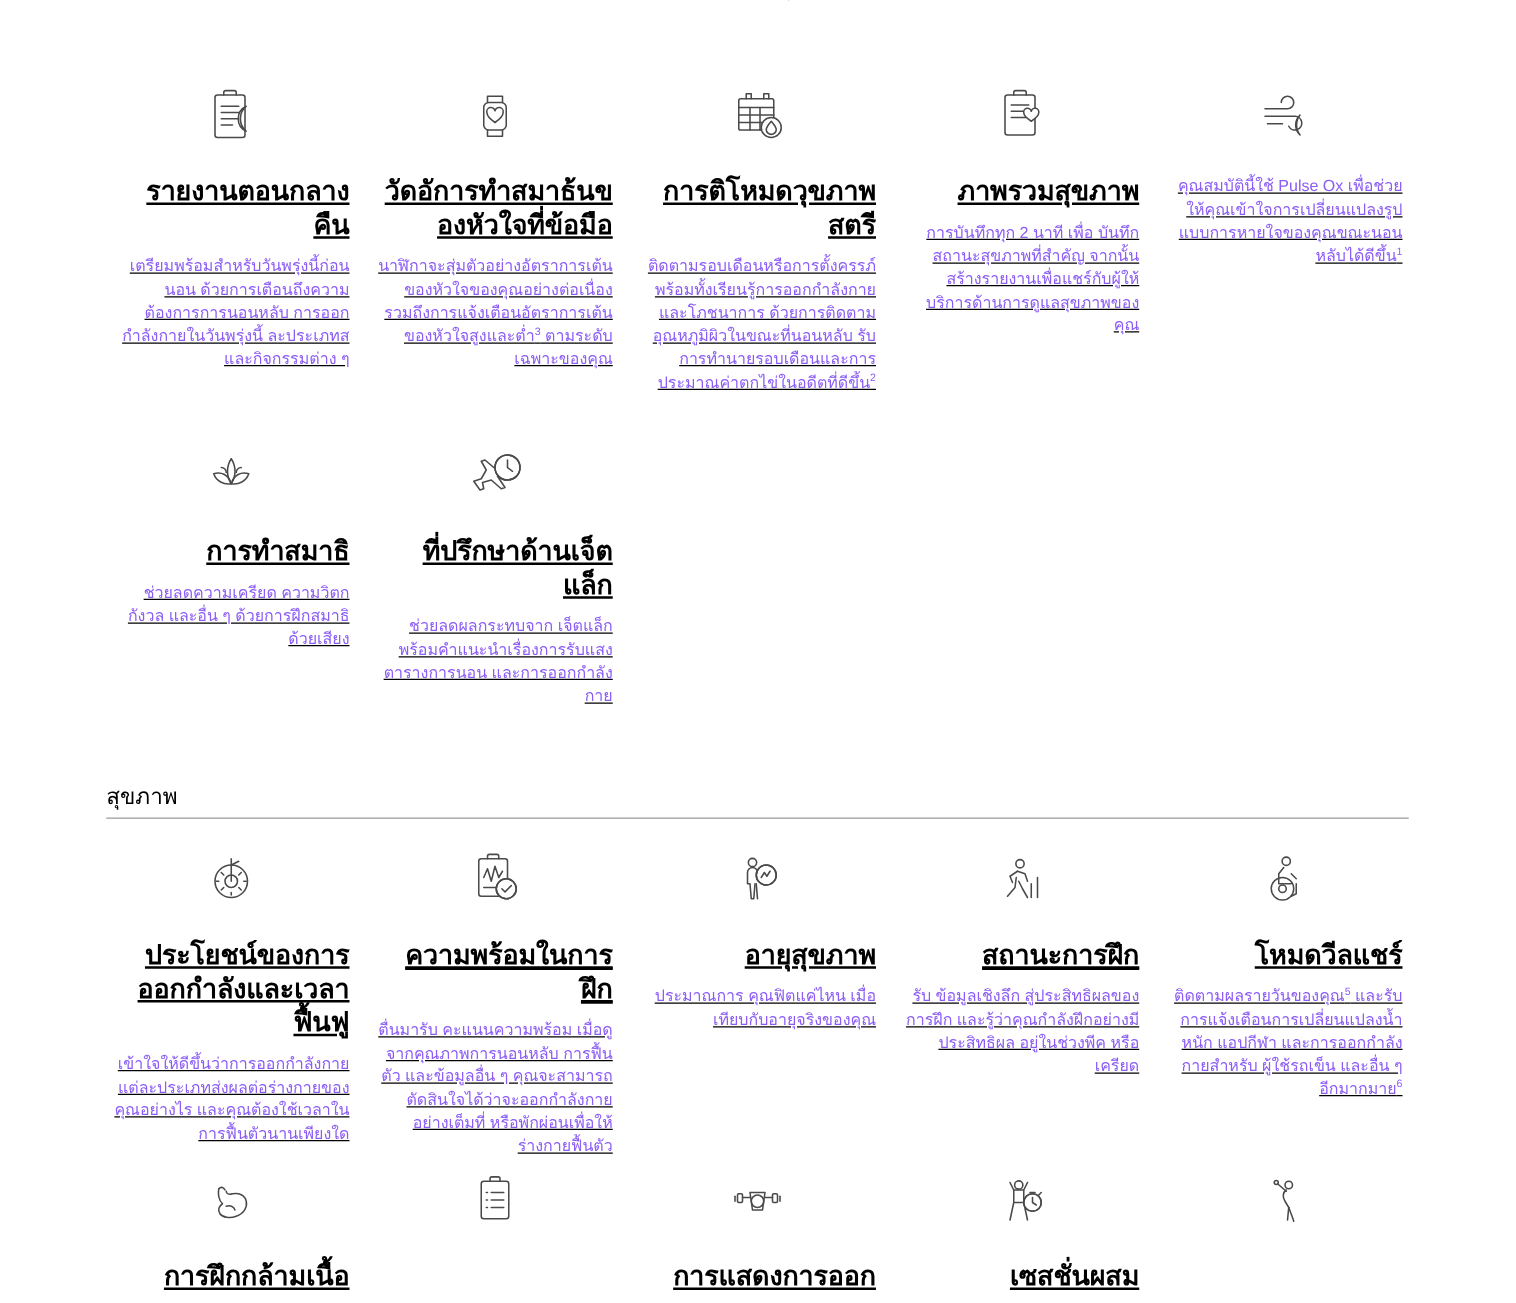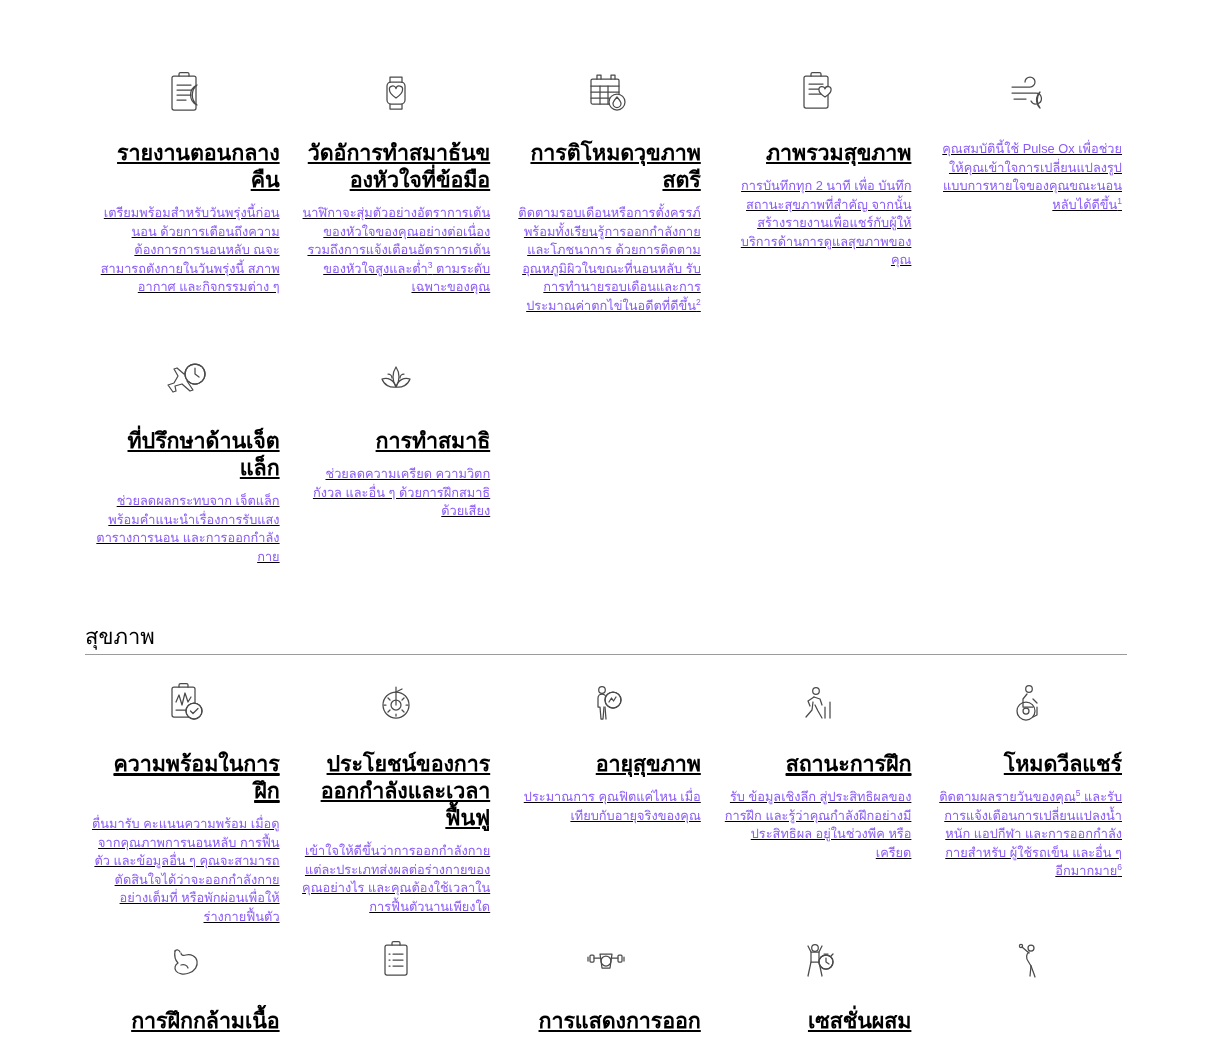--- a/index.html
+++ b/index.html
@@ -98,21 +98,21 @@
     vertical-align: super;
     line-height: 0;
   }
 
   
   .section-head {
     position: relative;
     margin: 0;
   }
   .section-head h2 {
-    font-size: 22px;
+    font-size: 18px;
     font-weight: 400;
     line-height: 30px;
     color: #000;
     padding-bottom: 2px;
   }
   .section-rule {
     height: 1px;
     background: #9b9b9b;
     width: 1042px;
   }
@@ -145,21 +145,21 @@
           <rect x="13" y="9" width="24" height="34" rx="2"></rect>
           <path d="M20 9 v-2 a1.5 1.5 0 0 1 1.5-1.5 h7 A1.5 1.5 0 0 1 30 7 v2"></path>
           <line x1="18" y1="18" x2="32" y2="18"></line>
           <line x1="18" y1="23" x2="32" y2="23"></line>
           <line x1="18" y1="28" x2="32" y2="28"></line>
           <line x1="18" y1="33" x2="27" y2="33"></line>
           <path d="M38 18 a11 11 0 0 0 0 20 a13 13 0 0 1 0-20 z"></path>
         </svg>
       </div>
       <div class="card-title">รายงานตอนกลางคืน</div>
-      <div class="card-desc">เตรียมพร้อมสำหรับวันพรุ่งนี้ก่อนนอน ด้วยการเตือนถึงความต้องการการนอนหลับ ณจะสามารถตังกายในวันพรุ่งนี้ สภาพอากาศ และกิจกรรมต่าง ๆ</div>
+      <div class="card-desc">เตรียมพร้อมสำหรับวันพรุ่งนี้ก่อนนอน ด้วยการเตือนถึงความต้องการการนอนหลับ การออกกำลังกายในวันพรุ่งนี้ ละประเภทส และกิจกรรมต่าง ๆ</div>
     </div>
 
     <div class="card">
       <div class="icon-wrap">
         <svg viewBox="0 0 52 52">
           <rect x="17" y="15" width="18" height="22" rx="4"></rect>
           <path d="M20 15 v-5 h12 v5"></path>
           <path d="M20 37 v5 h12 v-5"></path>
           <path d="M26 31 c-5-3.5-6.5-6-6.5-8 a3.2 3.2 0 0 1 6.5-1.4 a3.2 3.2 0 0 1 6.5 1.4 c0 2-1.5 4.5-6.5 8 z"></path>
         </svg>
@@ -214,72 +214,56 @@
       <div class="card-desc"><span>คุณสมบัตินี้ใช้ Pulse Ox เพื่อช่วยให้คุณเข้าใจการเปลี่ยนแปลงรูปแบบการหายใจของคุณขณะนอนหลับได้ดีขึ้น</span><sup>1</sup></div>
     </div>
 
   </div>
 
   <div class="grid" id="row-2">
 
     <div class="card">
       <div class="icon-wrap">
         <svg viewBox="0 0 52 52">
-          <path d="M9 30 l6-2 l4-7 l-4-7 l3-1 l7 6 l7-2 l4 4 l-8 5 l6 9 l-3 1 l-8-7 l-7 2 l1 5 l-3 1 z"></path>
-          <circle cx="36" cy="19" r="10" fill="#ffffff"></circle>
-          <circle cx="36" cy="19" r="10"></circle>
-          <path d="M36 13 v6 l4 3"></path>
-        </svg>
-      </div>
-      <div class="card-title">ที่ปรึกษาด้านเจ็ตแล็ก</div>
-      <div class="card-desc">ช่วยลดผลกระทบจาก เจ็ตแล็ก พร้อมคำแนะนำเรื่องการรับแสง ตารางการนอน และการออกกำลังกาย</div>
-    </div>
-
-    <div class="card">
-      <div class="icon-wrap">
-        <svg viewBox="0 0 52 52">
           <path d="M26 12 c4 6 4 14 0 20 c-4-6-4-14 0-20 z"></path>
           <path d="M26 32 c-6 1-12-2-14-8 c6-2 12 1 14 8 z"></path>
           <path d="M26 32 c6 1 12-2 14-8 c-6-2-12 1-14 8 z"></path>
           <path d="M18 19 a4 4 0 0 1 4 4"></path>
           <path d="M34 19 a4 4 0 0 0-4 4"></path>
         </svg>
       </div>
       <div class="card-title">การทำสมาธิ</div>
       <div class="card-desc">ช่วยลดความเครียด ความวิตกกังวล และอื่น ๆ ด้วยการฝึกสมาธิด้วยเสียง</div>
     </div>
 
+    <div class="card">
+      <div class="icon-wrap">
+        <svg viewBox="0 0 52 52">
+          <path d="M9 30 l6-2 l4-7 l-4-7 l3-1 l7 6 l7-2 l4 4 l-8 5 l6 9 l-3 1 l-8-7 l-7 2 l1 5 l-3 1 z"></path>
+          <circle cx="36" cy="19" r="10" fill="#ffffff"></circle>
+          <circle cx="36" cy="19" r="10"></circle>
+          <path d="M36 13 v6 l4 3"></path>
+        </svg>
+      </div>
+      <div class="card-title">ที่ปรึกษาด้านเจ็ตแล็ก</div>
+      <div class="card-desc">ช่วยลดผลกระทบจาก เจ็ตแล็ก พร้อมคำแนะนำเรื่องการรับแสง ตารางการนอน และการออกกำลังกาย</div>
+    </div>
+
     <div class="card"></div>
     <div class="card"></div>
     <div class="card"></div>
 
   </div>
 
   <div class="section-head" id="health-head">
     <h2>สุขภาพ</h2>
     <div class="section-rule"></div>
   </div>
 
   <div class="grid" id="row-3">
-
-    <div class="card">
-      <div class="icon-wrap">
-        <svg viewBox="0 0 52 52">
-          <rect x="13" y="9" width="23" height="30" rx="2"></rect>
-          <path d="M20 9 v-2 a1.5 1.5 0 0 1 1.5-1.5 h6 A1.5 1.5 0 0 1 29 7 v2"></path>
-          <path d="M17 24 l3-7 l3 10 l3-12 l3 9 l3-5"></path>
-          <line x1="17" y1="32" x2="28" y2="32"></line>
-          <circle cx="35" cy="33" r="8" fill="#ffffff"></circle>
-          <circle cx="35" cy="33" r="8"></circle>
-          <path d="M31.5 33 l2.5 2.5 l5-5"></path>
-        </svg>
-      </div>
-      <div class="card-title link">ความพร้อมในการฝึก</div>
-      <div class="card-desc">ตื่นมารับ คะแนนความพร้อม เมื่อดูจากคุณภาพการนอนหลับ การฟื้นตัว และข้อมูลอื่น ๆ คุณจะสามารถตัดสินใจได้ว่าจะออกกำลังกายอย่างเต็มที่ หรือพักผ่อนเพื่อให้ร่างกายฟื้นตัว</div>
-    </div>
 
     <div class="card">
       <div class="icon-wrap">
         <svg viewBox="0 0 52 52">
           <circle cx="26" cy="27" r="13"></circle>
           <circle cx="26" cy="27" r="5"></circle>
           <line x1="26" y1="27" x2="26" y2="9"></line>
           <line x1="26" y1="14" x2="32" y2="11"></line>
           <line x1="18" y1="20" x2="20" y2="22"></line>
           <line x1="34" y1="20" x2="32" y2="22"></line>
@@ -290,20 +274,36 @@
           <line x1="36" y1="27" x2="38" y2="27"></line>
         </svg>
       </div>
       <div class="card-title">ประโยชน์ของการออกกำลังและเวลาฟื้นฟู</div>
       <div class="card-desc">เข้าใจให้ดีขึ้นว่าการออกกำลังกายแต่ละประเภทส่งผลต่อร่างกายของคุณอย่างไร และคุณต้องใช้เวลาในการฟื้นตัวนานเพียงใด</div>
     </div>
 
     <div class="card">
       <div class="icon-wrap">
         <svg viewBox="0 0 52 52">
+          <rect x="13" y="9" width="23" height="30" rx="2"></rect>
+          <path d="M20 9 v-2 a1.5 1.5 0 0 1 1.5-1.5 h6 A1.5 1.5 0 0 1 29 7 v2"></path>
+          <path d="M17 24 l3-7 l3 10 l3-12 l3 9 l3-5"></path>
+          <line x1="17" y1="32" x2="28" y2="32"></line>
+          <circle cx="35" cy="33" r="8" fill="#ffffff"></circle>
+          <circle cx="35" cy="33" r="8"></circle>
+          <path d="M31.5 33 l2.5 2.5 l5-5"></path>
+        </svg>
+      </div>
+      <div class="card-title link">ความพร้อมในการฝึก</div>
+      <div class="card-desc">ตื่นมารับ คะแนนความพร้อม เมื่อดูจากคุณภาพการนอนหลับ การฟื้นตัว และข้อมูลอื่น ๆ คุณจะสามารถตัดสินใจได้ว่าจะออกกำลังกายอย่างเต็มที่ หรือพักผ่อนเพื่อให้ร่างกายฟื้นตัว</div>
+    </div>
+
+    <div class="card">
+      <div class="icon-wrap">
+        <svg viewBox="0 0 52 52">
           <circle cx="22" cy="12" r="3.3"></circle>
           <path d="M22 16 a4 4 0 0 0-4 4 v9 h2 l1 12 h2 l1-12"></path>
           <path d="M22 16 a4 4 0 0 1 4 4 v6"></path>
           <path d="M25 29 l1 12"></path>
           <circle cx="33" cy="22" r="8" fill="#ffffff"></circle>
           <circle cx="33" cy="22" r="8"></circle>
           <path d="M29 24 l2.5-4 l2 3 l2.5-4"></path>
         </svg>
       </div>
       <div class="card-title">อายุสุขภาพ</div>

